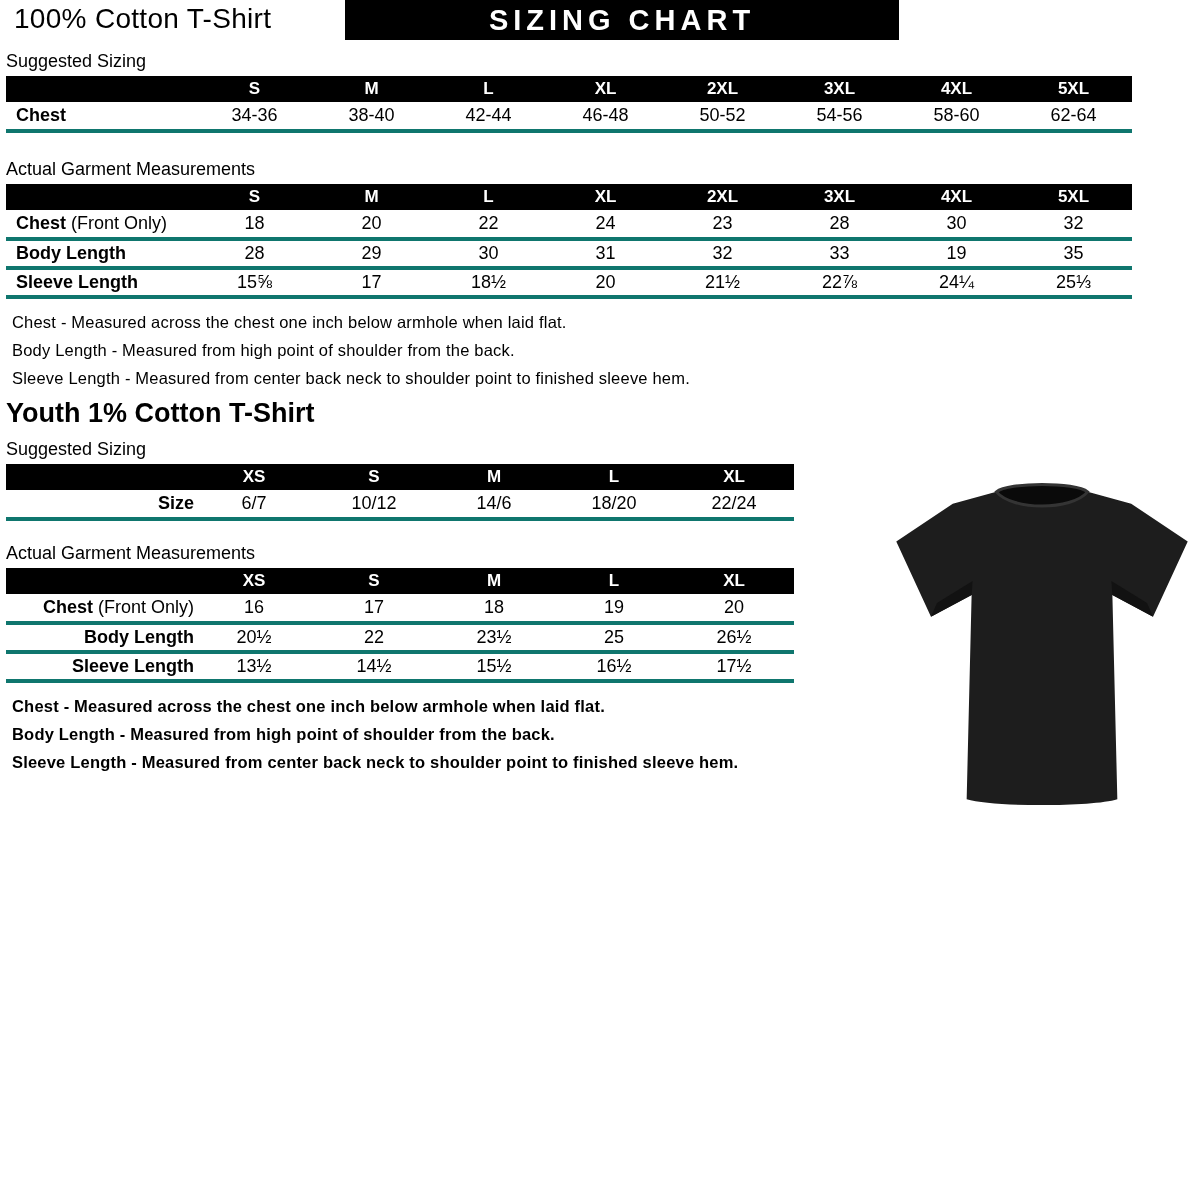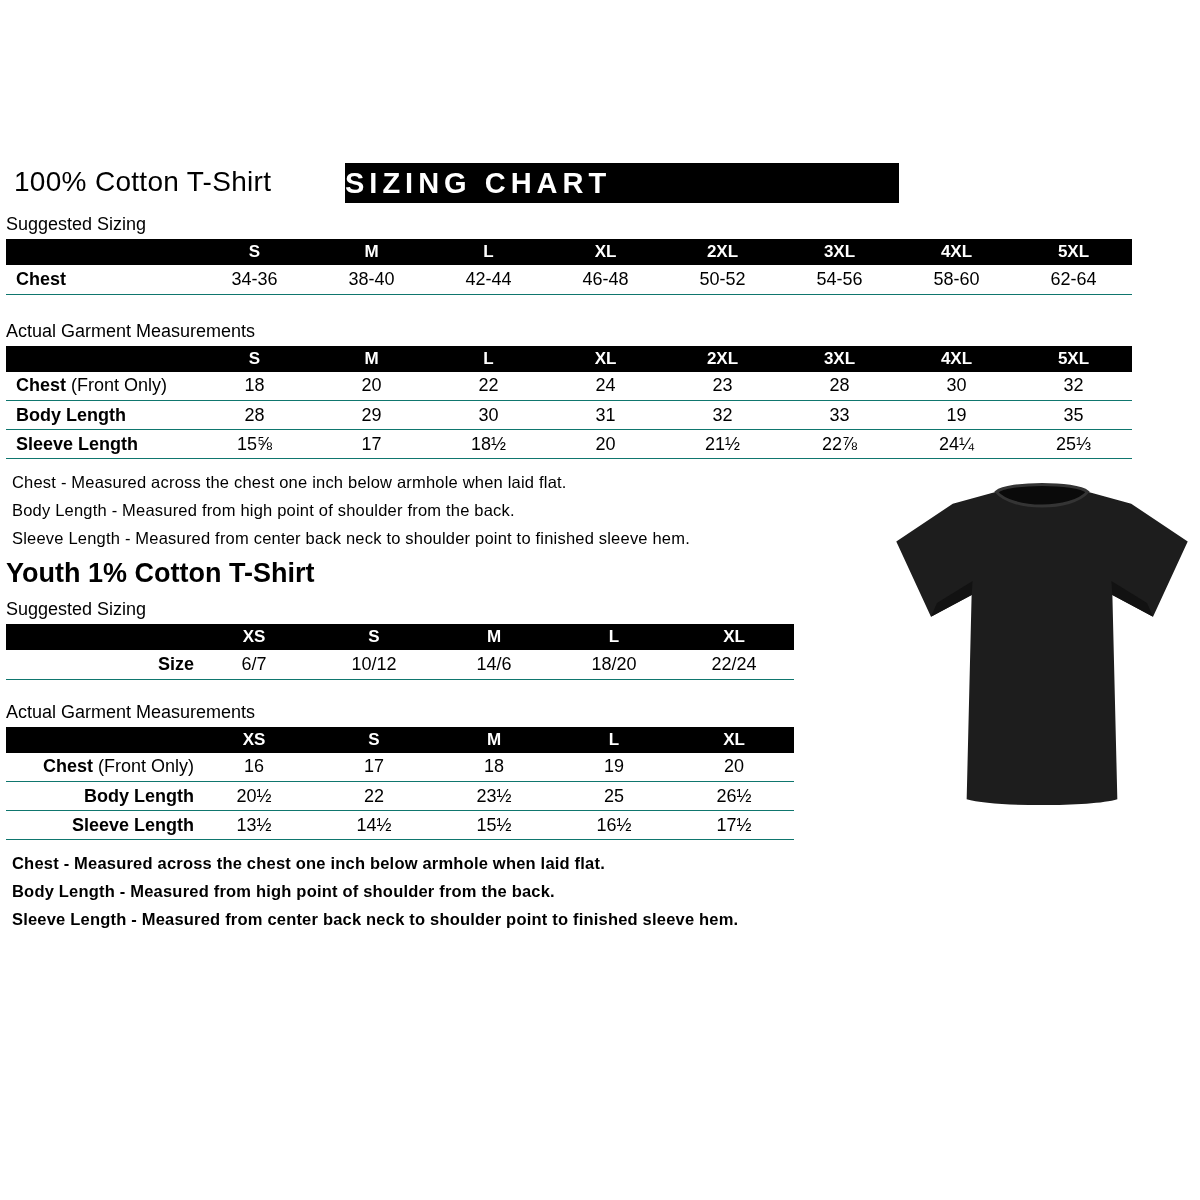--- a/index.html
+++ b/index.html
@@ -3,53 +3,53 @@
 <meta charset="utf-8">
 <style>
   * { margin: 0; padding: 0; box-sizing: border-box; }
   html, body { background: #ffffff; }
   body {
     width: 1200px; height: 1200px;
     font-family: "Liberation Sans", sans-serif;
     color: #000;
   }
   .page { position: relative; width: 1200px; height: 1200px; overflow: hidden; background: #fff; }
-  .content { padding-top: 163px; }
+  .content { }
 
   
   .header-row { position: relative; height: 42px; margin-bottom: 9px; }
   .main-title {
     position: absolute; left: 14px; top: 3px;
     font-size: 28px; font-weight: 400; letter-spacing: 0.3px;
   }
   .banner {
     position: absolute; left: 345px; top: 0; width: 554px; height: 40px;
     background: #000; color: #fff;
-    display: flex; align-items: center; justify-content: flex-start;
+    display: flex; align-items: center; justify-content: center;
     font-weight: bold; font-size: 29px; letter-spacing: 5px;
   }
 
   .section-label { font-size: 18px; margin: 0 0 4px 6px; }
   .gap-lg { margin-top: 26px; }
   .gap-md { margin-top: 22px; }
 
   table.size-table {
     border-collapse: collapse; table-layout: fixed; margin-left: 6px;
   }
   table.adult { width: 1126px; }
   table.youth { width: 788px; }
   table.size-table th {
     background: #000; color: #fff;
     font-weight: bold; font-size: 17px; height: 26px;
     text-align: center; vertical-align: middle;
   }
   table.size-table td {
     font-size: 18px; height: 29px;
     text-align: center; vertical-align: middle;
-    border-bottom: 1px solid #0f766e;
+    border-bottom: 4px solid #0f766e;
   }
   table.size-table .label-col { text-align: left; padding-left: 10px; }
   table.adult .label-col { width: 190px; }
   table.youth .label-col { width: 188px; text-align: right; }
   .lbl-bold { font-weight: bold; }
   .lbl-note { font-weight: normal; }
 
   .notes { margin: 14px 0 0 12px; }
   .notes p { font-size: 16.5px; margin-bottom: 9px; letter-spacing: 0.2px; }
   .notes.bold p { font-weight: bold; }

